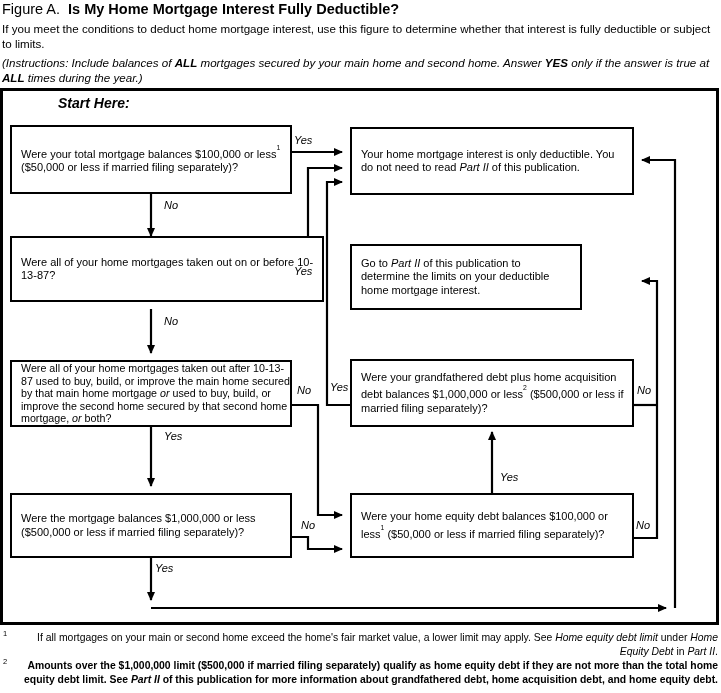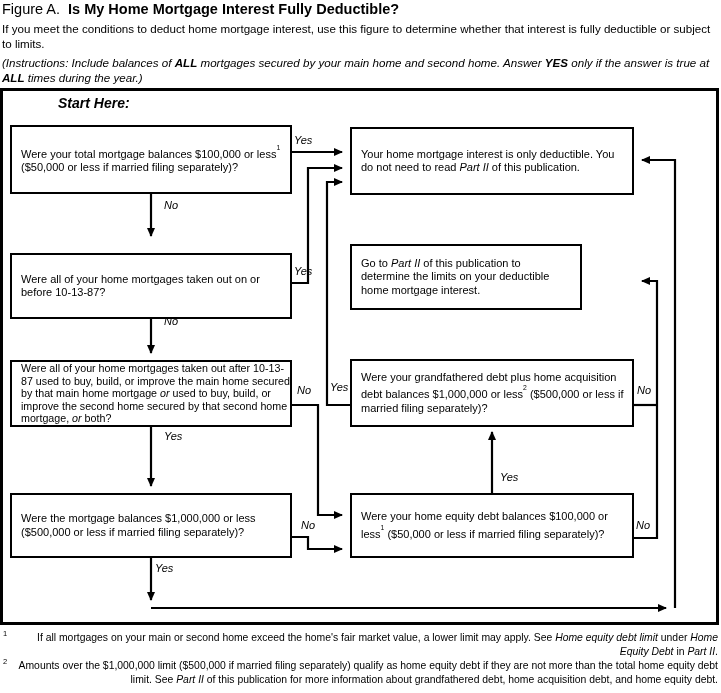--- a/index.html
+++ b/index.html
@@ -36,21 +36,21 @@
     border: 2px solid #000;
     background: #fff;
     display: flex;
     align-items: center;
     padding: 2px 8px 2px 9px;
     font-size: 11px;
     line-height: 13.5px;
   }
   .fbox.tight { font-size: 10.7px; line-height: 12.4px; padding-right: 0; }
   .box-q1 { left: 10px;  top: 125px; width: 282px; height: 69px; }
-  .box-q2 { left: 10px;  top: 253px; width: 282px; height: 66px; }
+  .box-q2 { left: 10px;  top: 236px; width: 314px; height: 66px; }
   .box-q3 { left: 10px;  top: 360px; width: 282px; height: 67px; }
   .box-q4 { left: 10px;  top: 493px; width: 282px; height: 65px; }
   .box-a  { left: 350px; top: 127px; width: 284px; height: 68px; }
   .box-b  { left: 350px; top: 244px; width: 232px; height: 66px; }
   .box-c  { left: 350px; top: 359px; width: 284px; height: 68px; }
   .box-d  { left: 350px; top: 493px; width: 284px; height: 65px; }
 
   sup.fn { font-size: 0.62em; position: relative; top: -0.45em; }
 
   
@@ -69,21 +69,21 @@
   .lbl-q4-yes { left: 155px; top: 562px; }
 
   .connectors { left: 0; top: 0; width: 721px; height: 693px; pointer-events: none; }
 
   
   .footnote { position: absolute; font-size: 10.4px; line-height: 13.5px; text-align: right; }
   .fn-marker { position: absolute; font-size: 7.5px; }
   .fn1-m { left: 3px;  top: 629px; }
   .fn1-t { left: 16px; top: 631px; width: 702px; }
   .fn2-m { left: 3px;  top: 657px; }
-  .fn2-t { left: 16px; top: 659px; width: 702px; }
+  .fn2-t { left: 16px; top: 659px; width: 702px; font-weight: bold; }
 </style>
 </head>
 <body>
 
 <div class="page">
 
   <div class="abs intro">If you meet the conditions to deduct home mortgage interest, use this figure to determine whether that interest is fully deductible or subject to limits.</div>
   <div class="abs fig-title-line">
     <span class="fig-label">Figure A.</span><span class="fig-title">Is My Home Mortgage Interest Fully Deductible?</span>
   </div>

